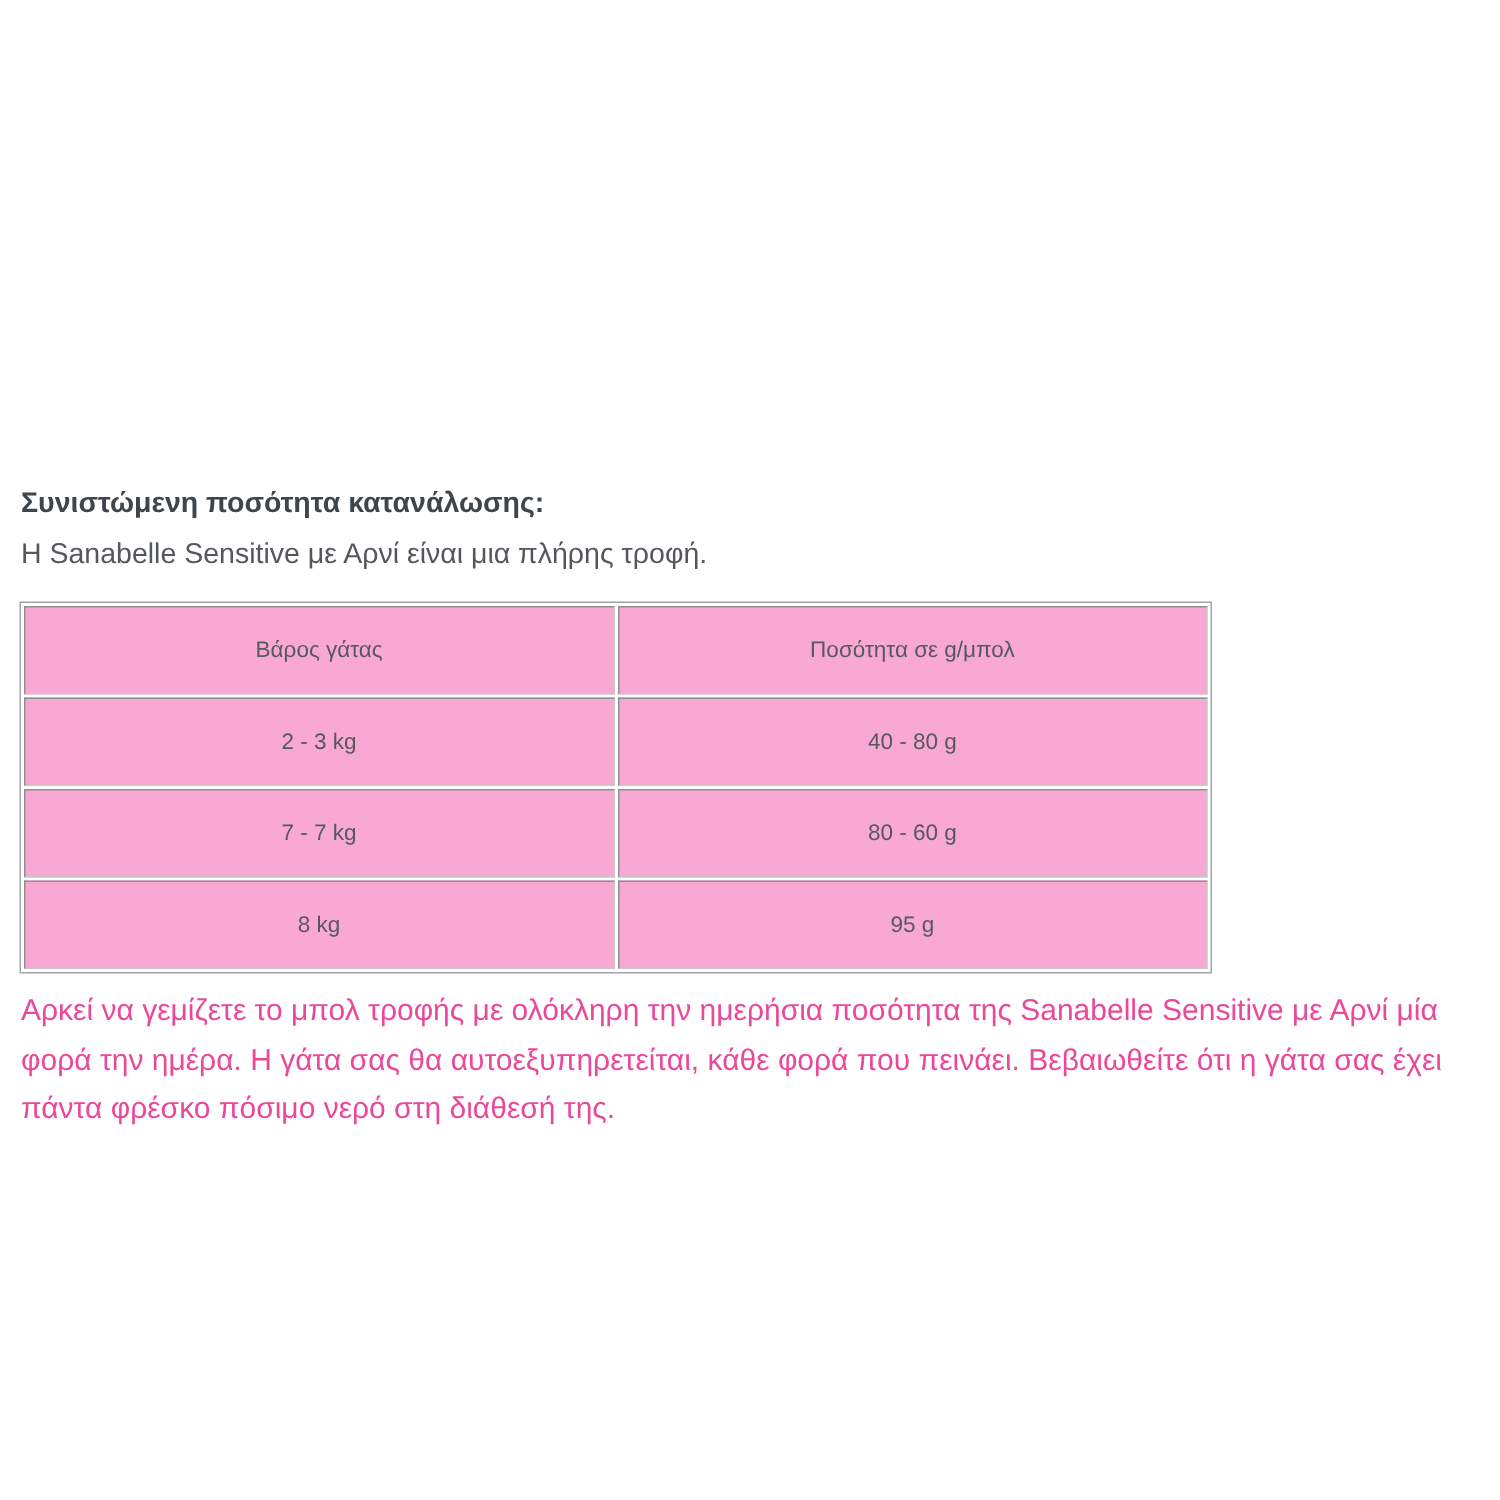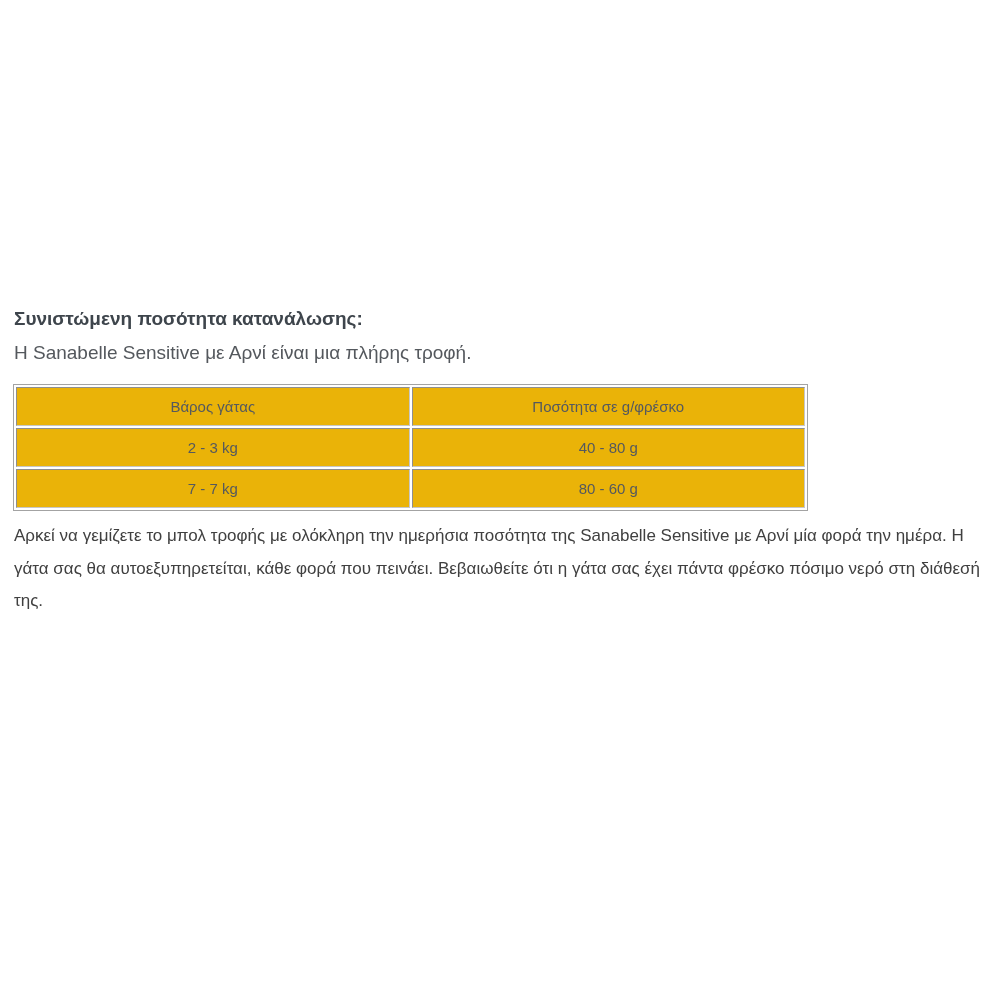--- a/index.html
+++ b/index.html
@@ -10,21 +10,21 @@
   body {
     width: 1000px;
     height: 1000px;
     position: relative;
     font-family: "Liberation Sans", sans-serif;
     color: #54585d;
     overflow: hidden;
   }
   main.section {
     position: absolute;
-    top: 307px;
+    top: 324px;
     left: 14px;
     width: 984px;
   }
   h2.heading {
     margin: 0 0 10px 0;
     font-size: 19px;
     line-height: 23px;
     font-weight: bold;
     color: #3e454c;
   }
@@ -45,57 +45,61 @@
   }
   table.feeding-table th,
   table.feeding-table td {
     width: 50%;
     height: 33px;
     text-align: center;
     vertical-align: middle;
     font-size: 15px;
     font-weight: normal;
     color: #55595e;
-    background: #eab308;
+    background: #f9a8d4;
     border-style: solid;
     border-width: 1px;
     border-color: #8f8f8f #c7c7c7 #c7c7c7 #8f8f8f; 
-    padding: 2px;
+    padding: 12px;
   }
   p.outro {
     margin: 9px 0 0 0;
-    font-size: 17px;
+    font-size: 20px;
     line-height: 32.5px;
-    color: #404040;
+    color: #ec4899;
     width: 984px;
   }
 </style>
 </head>
 <body>
 
 <main class="section">
 
   <h2 class="heading">Συνιστώμενη ποσότητα κατανάλωσης:</h2>
 
   <p class="intro">Η Sanabelle Sensitive με Αρνί είναι μια πλήρης τροφή.</p>
 
   <table class="feeding-table">
     <thead>
       <tr>
         <th>Βάρος γάτας</th>
-        <th>Ποσότητα σε g/φρέσκο</th>
+        <th>Ποσότητα σε g/μπολ</th>
       </tr>
     </thead>
     <tbody>
       <tr>
         <td>2 - 3 kg</td>
         <td>40 - 80 g</td>
       </tr>
       <tr>
         <td>7 - 7 kg</td>
         <td>80 - 60 g</td>
       </tr>
+      <tr>
+        <td>8 kg</td>
+        <td>95 g</td>
+      </tr>
     </tbody>
   </table>
 
   <p class="outro">Αρκεί να γεμίζετε το μπολ τροφής με ολόκληρη την ημερήσια ποσότητα της Sanabelle Sensitive με Αρνί μία φορά την ημέρα. Η γάτα σας θα αυτοεξυπηρετείται, κάθε φορά που πεινάει. Βεβαιωθείτε ότι η γάτα σας έχει πάντα φρέσκο πόσιμο νερό στη διάθεσή της.</p>
 
 </main>
 
 </body></html>

